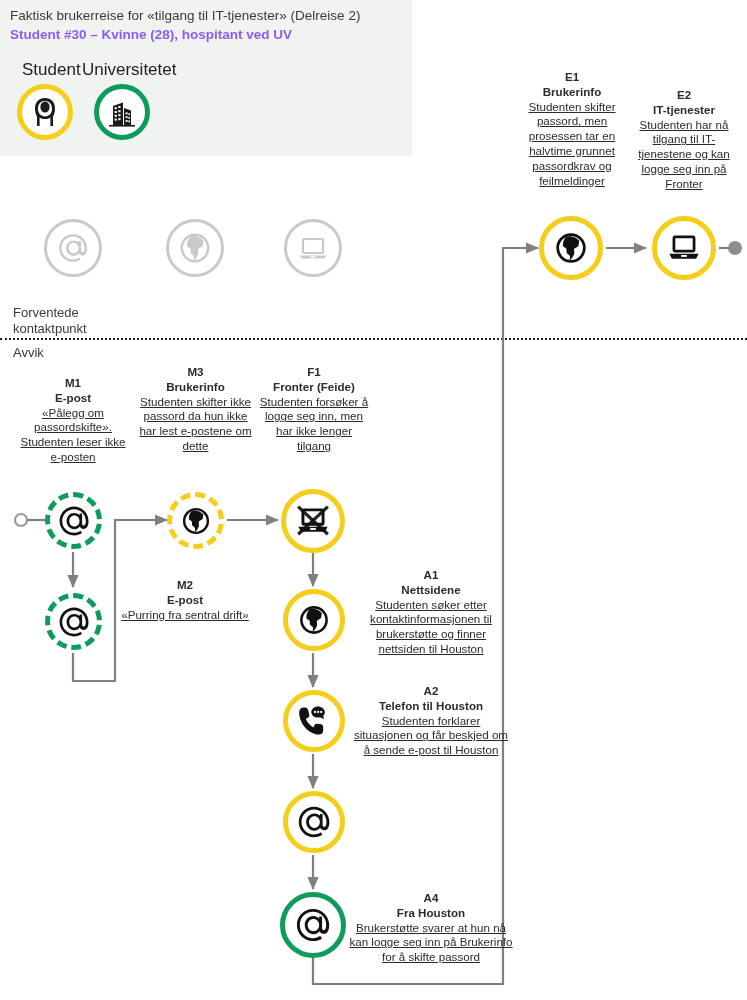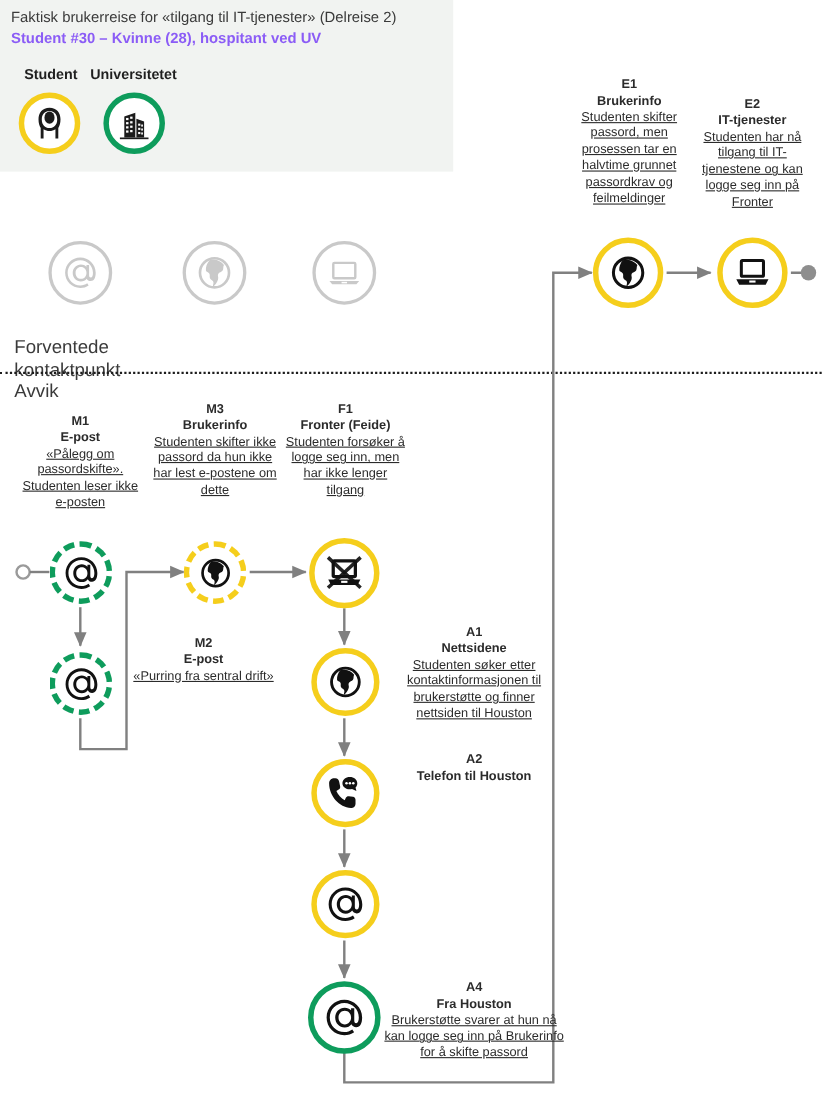--- a/index.html
+++ b/index.html
@@ -4,40 +4,40 @@
 <style>
   html,body{margin:0;padding:0;background:#ffffff;}
   body{width:747px;height:1000px;position:relative;overflow:hidden;
        font-family:"Liberation Sans","DejaVu Sans",sans-serif;color:#2b2b2b;}
   .stage{position:absolute;left:0;top:0;width:732px;height:1000px;}
 
   
   .hdr-panel{position:absolute;left:0;top:0;width:412px;height:156px;background:#f1f3f1;}
   .hdr-line1{position:absolute;left:10px;top:8px;font-size:13.5px;color:#3a3a3a;letter-spacing:0;white-space:nowrap;}
   .hdr-line2{position:absolute;left:10px;top:27px;font-size:13.5px;font-weight:bold;color:#8b5cf6;white-space:nowrap;}
-  .hdr-lbl{position:absolute;font-size:13px;font-weight:bold;color:#1f1f1f;white-space:nowrap;}
+  .hdr-lbl{position:absolute;font-size:17px;font-weight:normal;color:#1f1f1f;white-space:nowrap;}
 
   
   .node{position:absolute;border-radius:50%;box-sizing:border-box;
         display:flex;align-items:center;justify-content:center;background:#ffffff;}
   .ring-yellow{border:5px solid #F5CE1C;}
   .ring-green{border:5px solid #0E9C5C;}
   .ring-gray{border:3px solid #c9c9c9;}
   .ring-yellow-dash{border:5px dashed #F5CE1C;}
   .ring-green-dash{border:5px dashed #0E9C5C;}
   .node svg{display:block;}
 
   
   .lblbox{position:absolute;text-align:center;font-size:11.6px;line-height:1.28;color:#2b2b2b;}
   .lblbox .code{font-weight:bold;display:block;}
   .lblbox .ttl{font-weight:bold;display:block;}
   .lblbox .desc{display:block;text-decoration:underline;}
 
   
-  .lane-txt{position:absolute;font-size:17px;line-height:1.25;color:#3a3a3a;}
+  .lane-txt{position:absolute;font-size:13px;line-height:1.25;color:#3a3a3a;}
 
   
   .divider{position:absolute;left:0;top:338px;width:747px;height:0;
            border-top:2.5px dotted #1d1d1d;}
 
   
   .conn{position:absolute;left:0;top:0;width:747px;height:1000px;pointer-events:none;}
 </style>
 </head>
 <body>
@@ -276,20 +276,21 @@
                C16.3 26.1 15.5 27.4 15.7 28.7 C17.7 27.2 19.3 24.8 20.0 22.5
                C20.6 20.4 19.3 19.4 20.1 17.8 C20.9 16.4 22.9 16.5 23.9 15.0
                C24.8 13.6 24.1 11.6 25.0 10.4 C22.9 7.8 19.8 6.0 16.5 5.8
                C15.2 5.8 13.6 5.8 12.5 6.2 Z" fill="#111"></path>
     </svg>
   </div>
 
   <div class="lblbox" style="left:352px;top:684px;width:158px;">
     <span class="code">A2</span>
     <span class="ttl">Telefon til Houston</span>
+    <span class="desc">Studenten forklarer situasjonen og får beskjed om å sende e-post til Houston</span>
   </div>
   <div class="node ring-yellow" style="left:283px;top:690px;width:62px;height:62px;">
     <svg width="36" height="34" viewBox="0 0 36 34">
       <path d="M7.5 3.5 C5.2 3.5 3.2 5.5 3.2 8.2 C3.2 19.6 12.4 29.8 23.0 30.6
                C25.2 30.8 27.2 29.0 27.2 26.8 L27.2 23.0 C27.2 21.6 26.2 20.5 24.9 20.3
                L21.2 19.8 C20.0 19.6 18.9 20.2 18.4 21.3 L17.4 23.4
                C14.0 21.5 11.3 18.6 9.8 15.0 L11.9 13.8 C13.0 13.2 13.5 12.0 13.2 10.8
                L12.4 6.9 C12.1 5.0 10.8 3.5 8.9 3.5 Z" fill="#111"></path>
       <path d="M22.0 2.4 C18.3 2.4 15.3 4.9 15.3 8.0 C15.3 11.1 18.3 13.6 22.0 13.6
                C22.7 13.6 23.4 13.5 24.0 13.3 L28.0 15.2 L27.2 11.9

